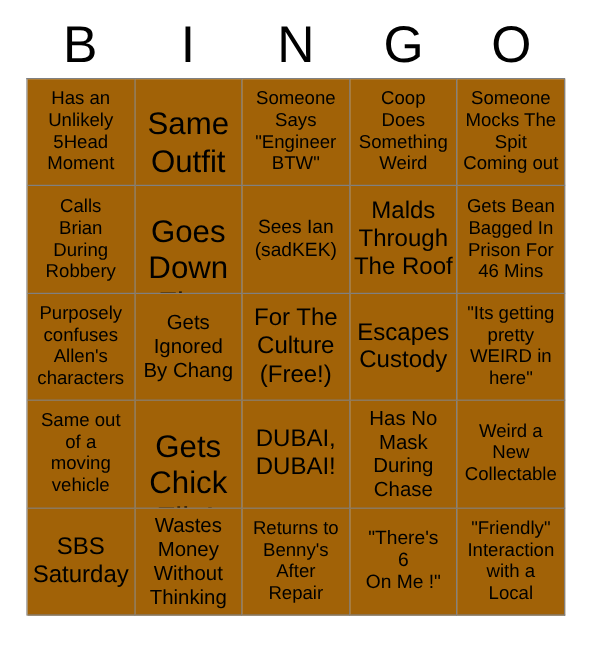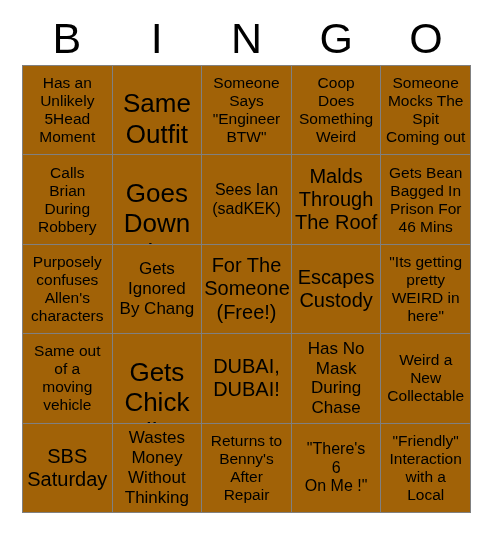--- a/index.html
+++ b/index.html
@@ -164,21 +164,21 @@
 Allen's
 characters</span>
       </div>
       <div class="cell fs-md">
         <span class="cell-text">Gets
 Ignored
 By Chang</span>
       </div>
       <div class="cell fs-xl">
         <span class="cell-text">For The
-Someone
+Culture
 (Free!)</span>
       </div>
       <div class="cell fs-xl">
         <span class="cell-text">Escapes
 Custody</span>
       </div>
       <div class="cell fs-sm">
         <span class="cell-text">"Its getting
 pretty
 WEIRD in

